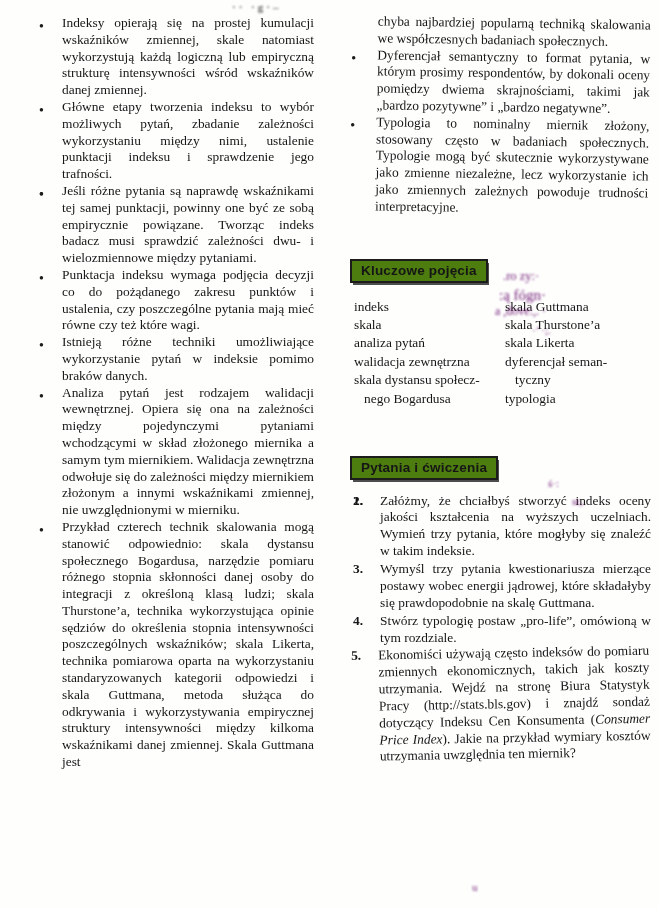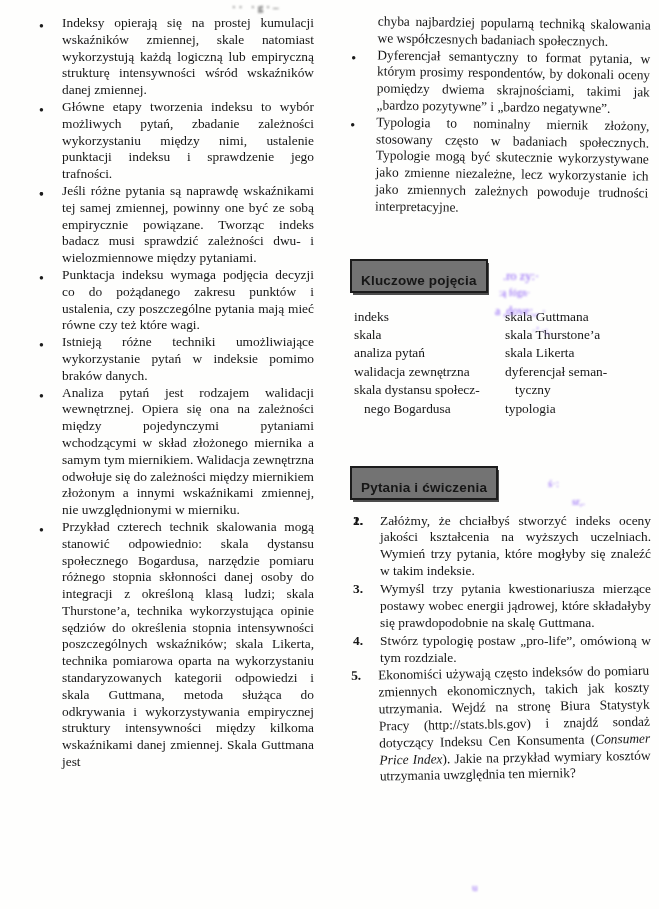--- a/index.html
+++ b/index.html
@@ -11,38 +11,38 @@
   .col-left{left:30px;width:284px;}
   .col-right{left:348px;top:13px;width:303px;}
   .li{position:relative;padding-left:32px;text-align:justify;font-size:13.4px;line-height:16.8px;}
   .col-right .li{padding-left:30px;}
   .bullet{position:absolute;left:9px;top:3px;font-size:8px;color:#1c1c1c;}
   .col-right .bullet{left:4px;}
   .cont{margin:0 0 0 30px;text-align:justify;font-size:13.4px;line-height:16.8px;}
   .tilt-top{transform:rotate(0.85deg);transform-origin:0 0;}
   .box-header{
     display:inline-block;margin:44px 0 0 2px;border:2px solid #1c1c1c;
-    box-shadow:2px 3px 0 -1px #4d4d4d;padding:12px 9px 3px;
+    box-shadow:2px 3px 0 -1px #4d4d4d;padding:2px 9px 3px;
     font-family:"Liberation Sans",sans-serif;font-weight:700;font-size:13.5px;letter-spacing:.2px;
-    background:#737373;
+    background:#4d7c0f;
   }
   .box-header.pc{}
   .kc-list{position:relative;margin-top:15px;height:114px;font-size:13.4px;line-height:18.4px;}
   .kc-col{position:absolute;top:0;white-space:pre-wrap;}
   .kc-col1{left:6px;width:152px;}
   .kc-col2{left:157px;width:146px;}
   .q-list{margin-top:13px;}
   .q{position:relative;padding-left:32px;text-align:justify;font-size:13.4px;line-height:16.9px;margin-bottom:1px;}
   .qnum{position:absolute;left:5px;top:0;font-weight:700;}
   .q-tilt{transform:rotate(-1deg);transform-origin:0 100%;}
   .qitalic{font-style:italic;}
-  .artifact{position:absolute;color:#8b5cf6;filter:blur(0.8px);font-size:12px;white-space:pre;}
+  .artifact{position:absolute;color:#701a75;filter:blur(0.8px);font-size:12px;white-space:pre;}
   .top-smudge{left:232px;top:1px;letter-spacing:3px;color:#5e5e5e;font-weight:bold;font-size:11px;}
   .ghost1{left:503px;top:269px;font-size:12.5px;}
-  .ghost2{left:499px;top:287px;font-size:10px;}
+  .ghost2{left:499px;top:287px;font-size:15px;}
   .ghost3{left:495px;top:304px;font-size:12px;}
   .ghost4{left:532px;top:324px;font-size:11px;}
   .mid1{left:548px;top:477px;font-size:11px;}
   .mid2{left:544px;top:495px;font-size:11px;margin-left:28px;}
   .bottom1{left:472px;top:881px;font-size:11px;}
 </style>
 </head>
 <body>
 
 <div class="page">
@@ -56,21 +56,21 @@
     </div>
     <div class="li">
       <span class="bullet">●</span>
       <span>Główne etapy tworzenia indeksu to wybór możliwych pytań, zbadanie zależności wykorzystaniu między nimi, ustalenie punktacji indeksu i sprawdzenie jego trafności.</span>
     </div>
     <div class="li">
       <span class="bullet">●</span>
     </div>
     <div class="li">
       <span class="bullet">●</span>
-      <span>Jeśli różne pytania są naprawdę wskaźnikami tej samej zmiennej, powinny one być ze sobą empirycznie powiązane. Tworząc indeks badacz musi sprawdzić zależności dwu- i wielozmiennowe między pytaniami.</span>
+      <span>Jeśli różne pytania są naprawdę wskaźnikami tej samej punktacji, powinny one być ze sobą empirycznie powiązane. Tworząc indeks badacz musi sprawdzić zależności dwu- i wielozmiennowe między pytaniami.</span>
     </div>
     <div class="li">
       <span class="bullet">●</span>
       <span>Punktacja indeksu wymaga podjęcia decyzji co do pożądanego zakresu punktów i ustalenia, czy poszczególne pytania mają mieć równe czy też które wagi.</span>
     </div>
     <div class="li">
       <span class="bullet">●</span>
       <span>Istnieją różne techniki umożliwiające wykorzystanie pytań w indeksie pomimo braków danych.</span>
     </div>
     <div class="li">

